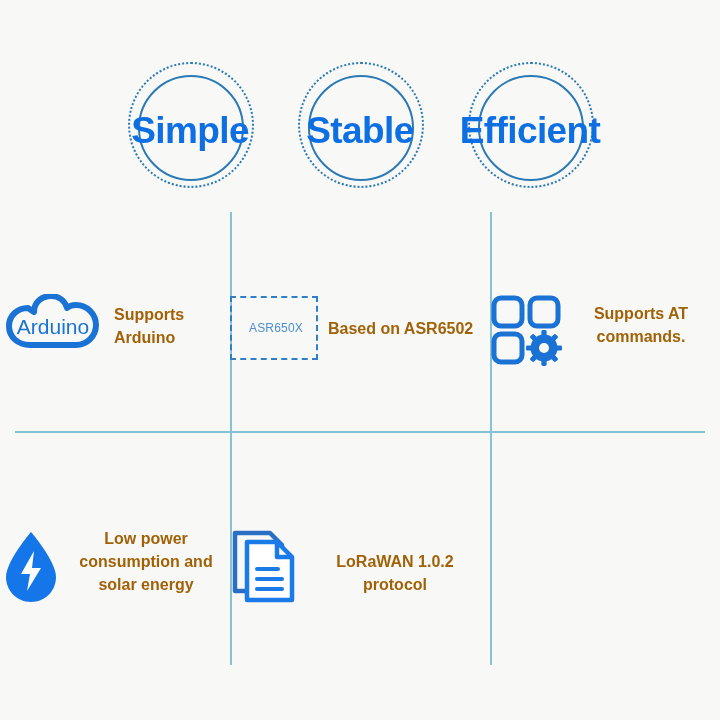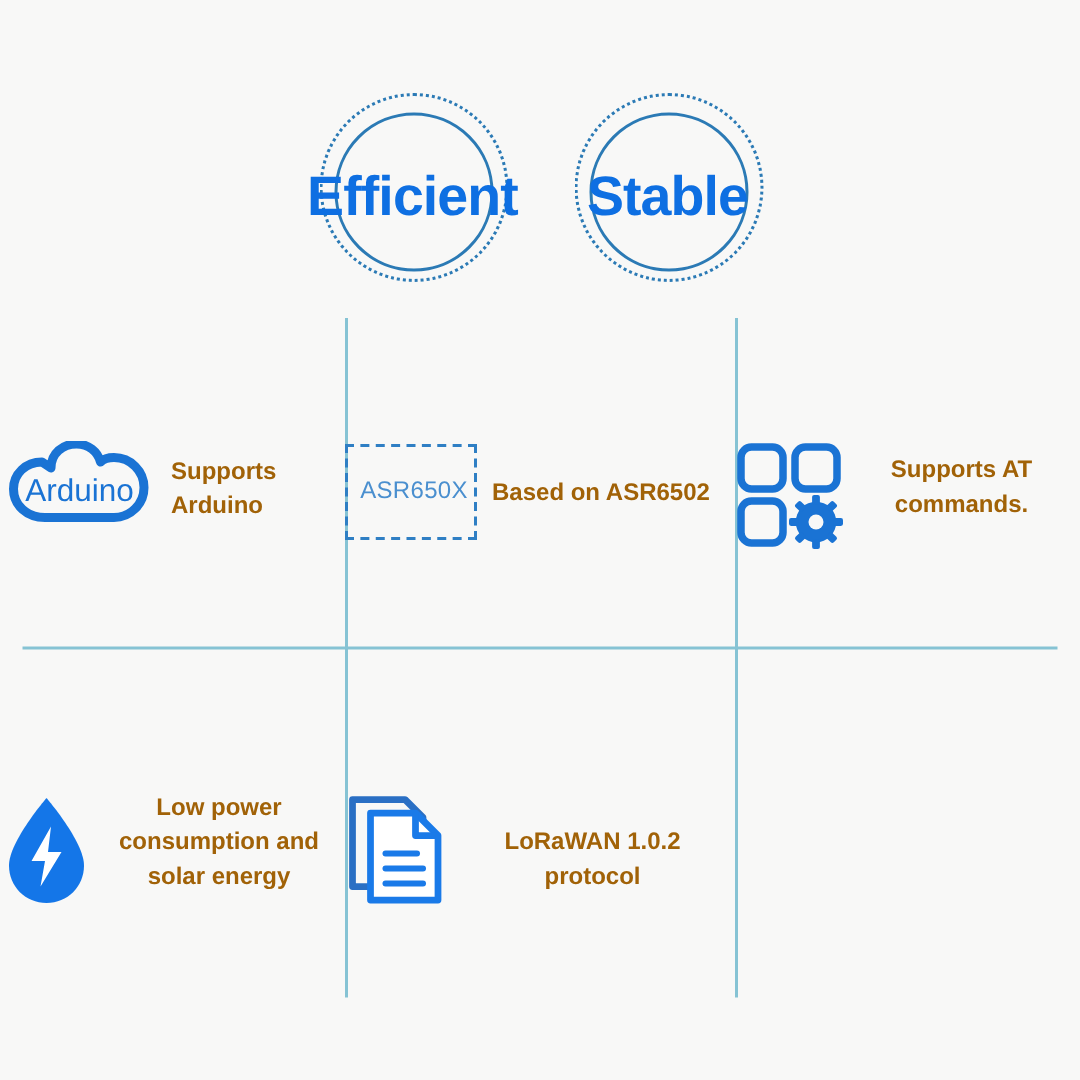--- a/index.html
+++ b/index.html
@@ -146,47 +146,52 @@
   .asr-box {
     width: 88px;
     height: 64px;
     border: 2px dashed #2f7fc4;
     box-sizing: border-box;
     display: flex;
     align-items: center;
     justify-content: center;
   }
   .asr-box .asr-text {
-    font-size: 16px;
+    font-size: 12px;
     color: #4a8fcf;
     letter-spacing: 0.2px;
     white-space: nowrap;
     transform: translateX(2px);
   }
 
   svg { display: block; }
 </style>
 </head>
 <body>
 
 <div class="page">
 
   <div class="badge-row">
 
+    <div class="badge">
+      <div class="ring-dotted"></div>
+      <div class="ring-solid"></div>
+      <div class="badge-text">Simple</div>
+    </div>
+
+    <div class="badge">
+      <div class="ring-dotted"></div>
+      <div class="ring-solid"></div>
+      <div class="badge-text">Stable</div>
+    </div>
 
     <div class="badge">
       <div class="ring-dotted"></div>
       <div class="ring-solid"></div>
       <div class="badge-text">Efficient</div>
-    </div>
-
-    <div class="badge">
-      <div class="ring-dotted"></div>
-      <div class="ring-solid"></div>
-      <div class="badge-text">Stable</div>
     </div>
 
   </div>
 
   <div class="divider-h"></div>
   <div class="divider-v v1"></div>
   <div class="divider-v v2"></div>
 
   <div class="grid">
 

